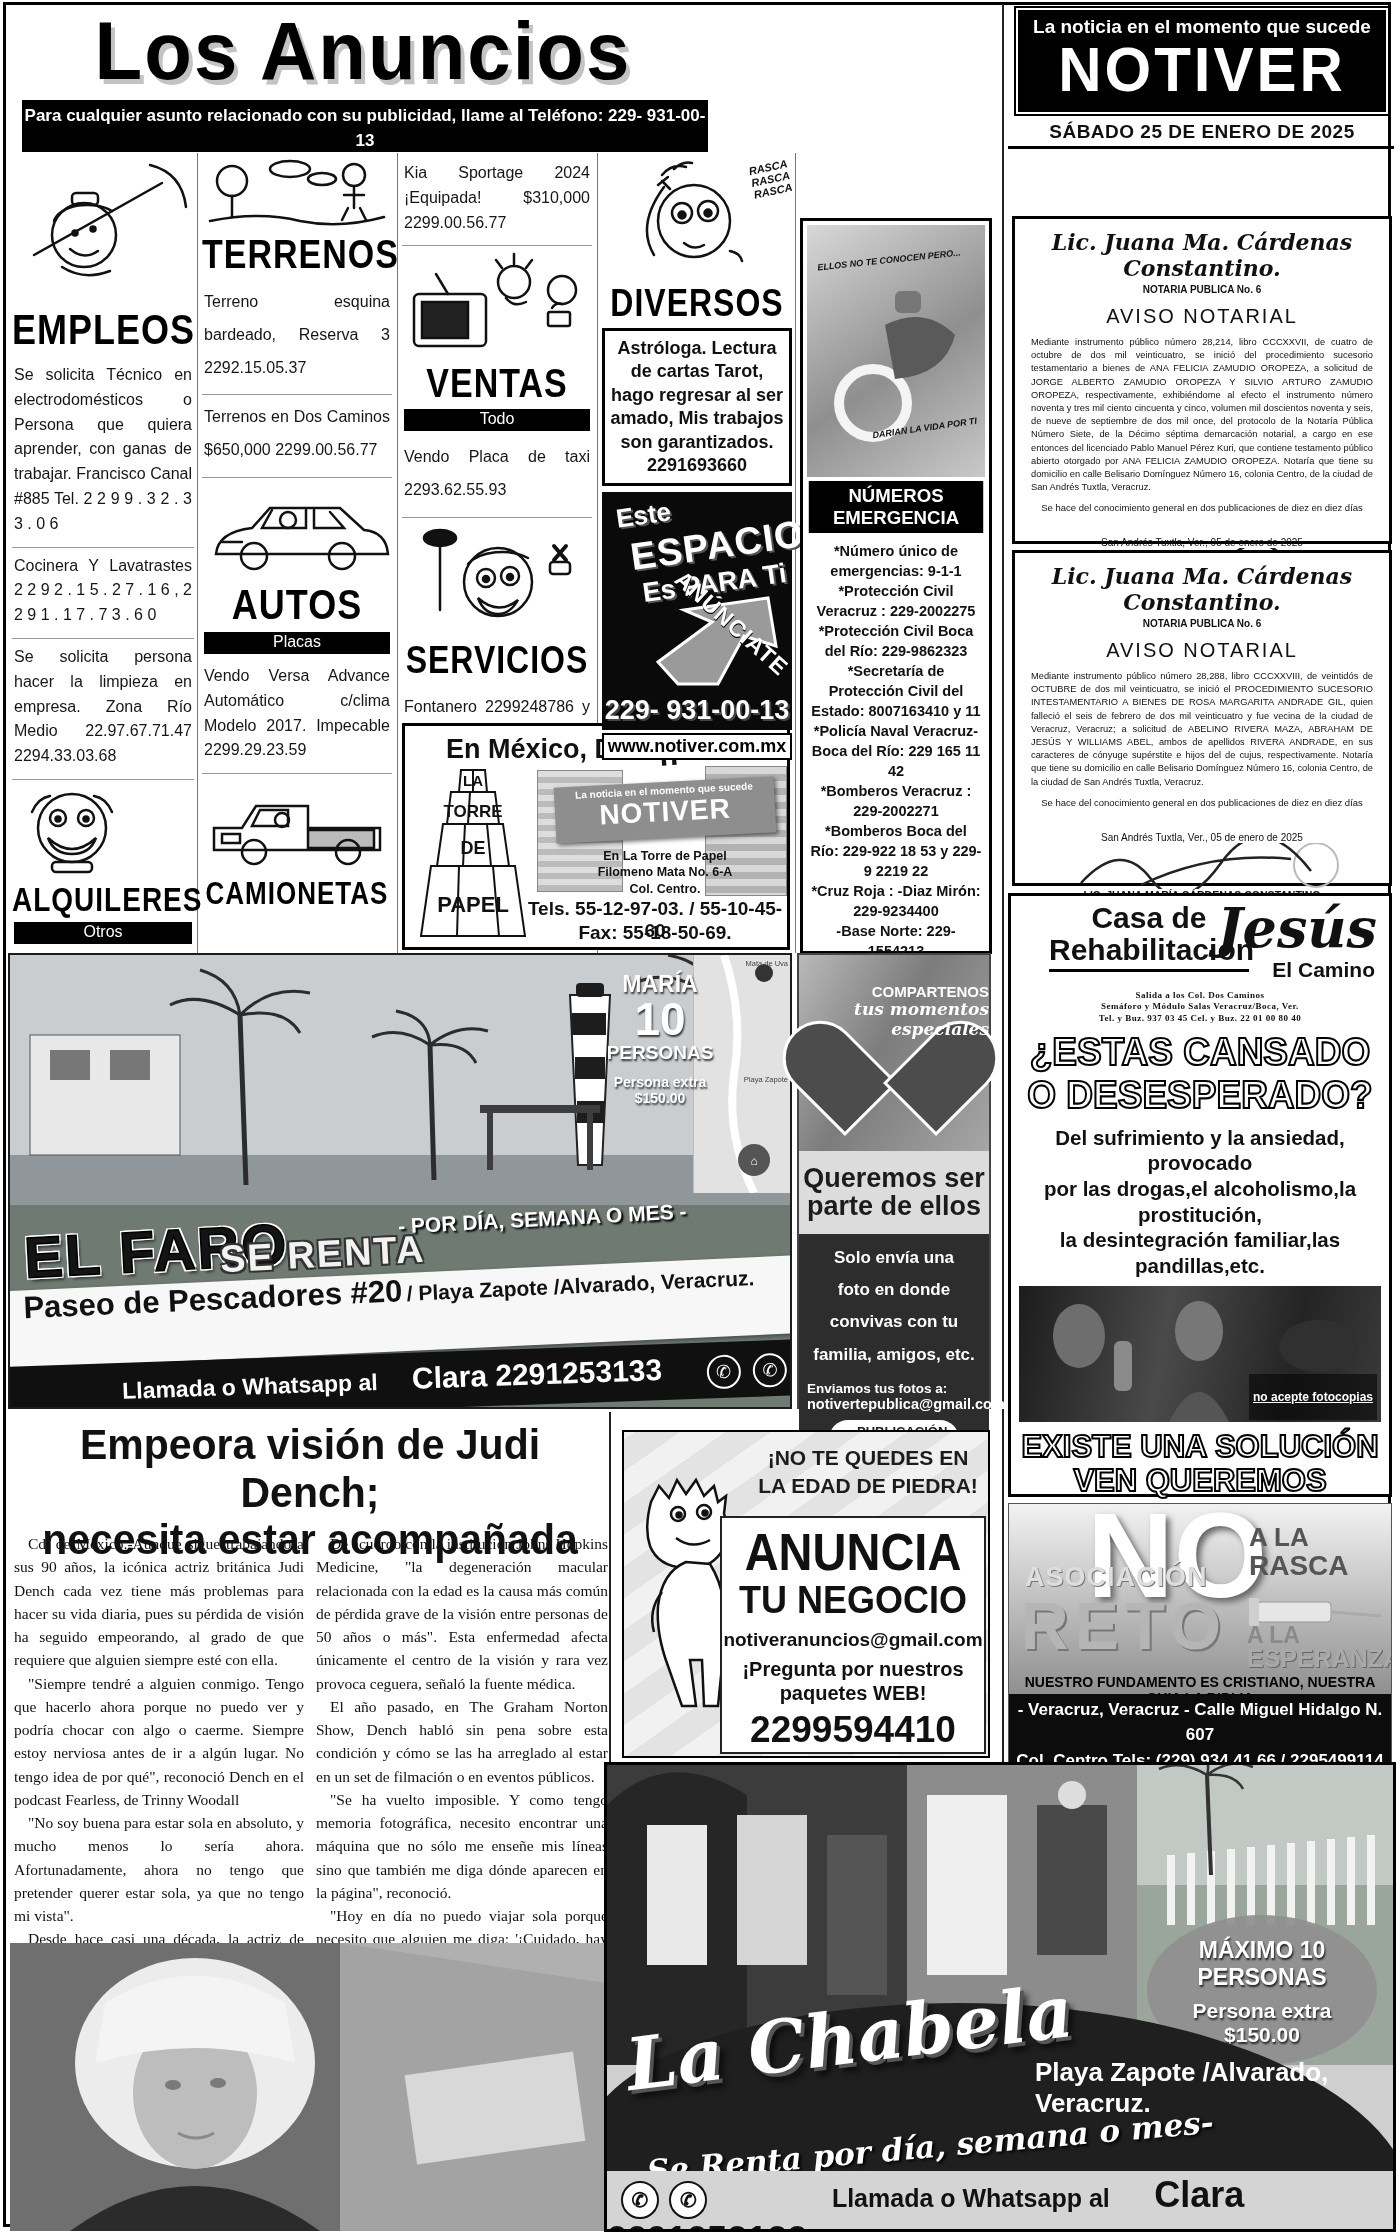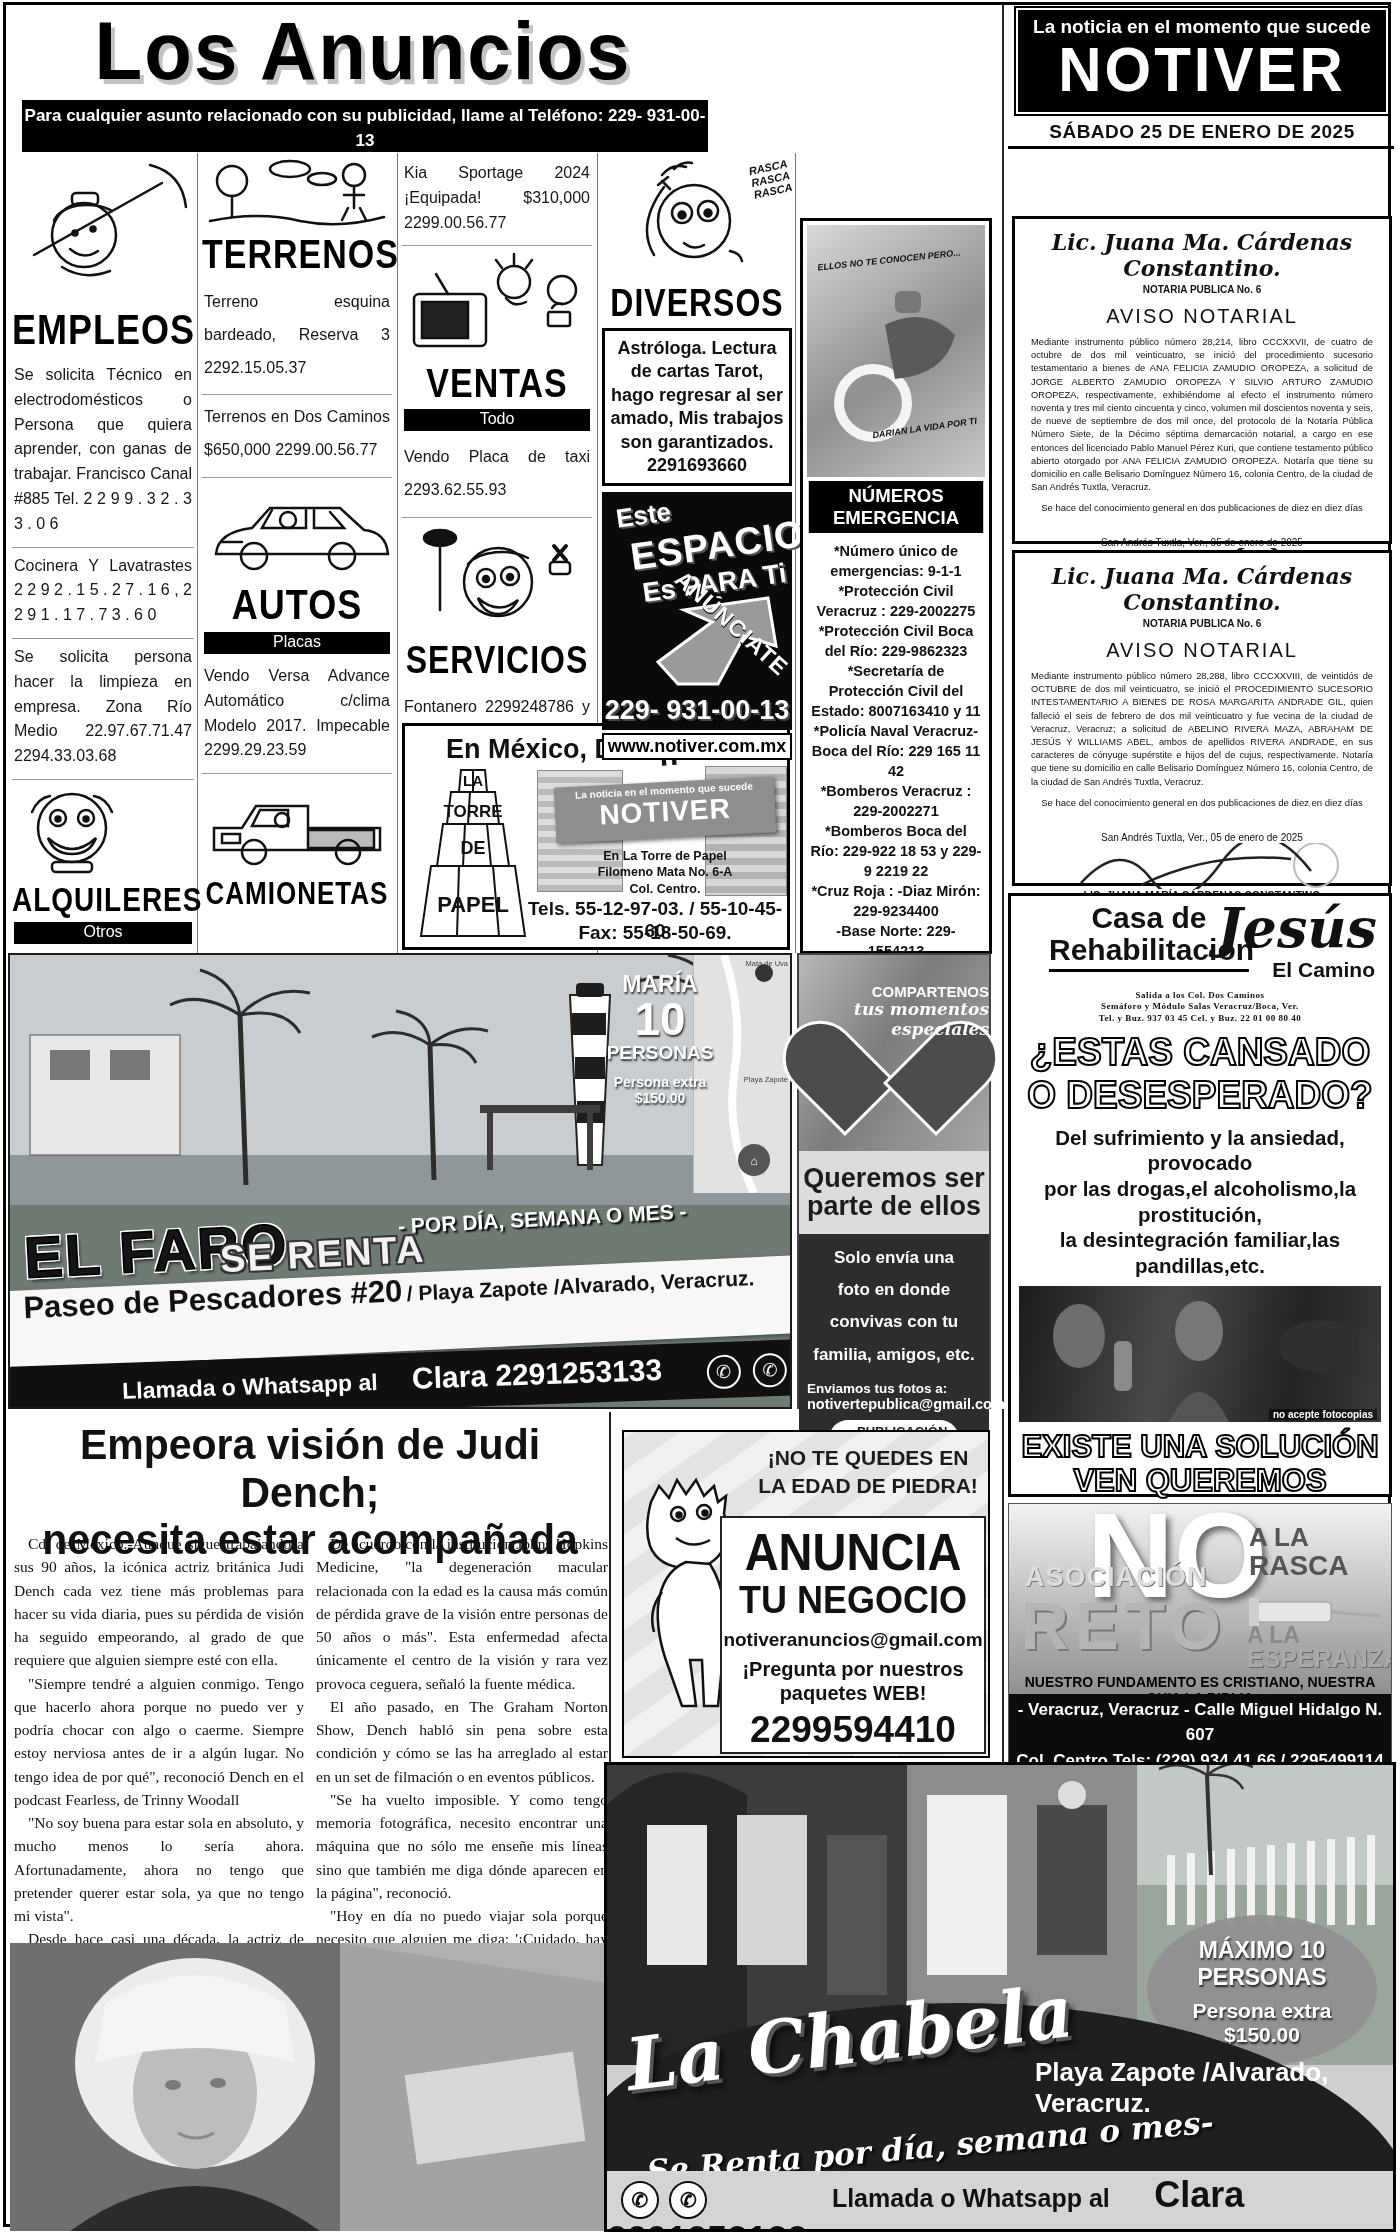--- a/index.html
+++ b/index.html
@@ -475,21 +475,21 @@
       <div>la desintegración familiar,las pandillas,etc.</div>
     </div>
     <div style="position:relative;height:136px;margin-top:8px;background:linear-gradient(100deg,#1c1c1c,#4a4a4a 40%,#242424 75%,#3a3a3a);">
       <svg width="368" height="136" viewBox="0 0 368 136">
         <ellipse cx="60" cy="50" rx="26" ry="32" fill="#6e6e6e"></ellipse>
         <rect x="95" y="55" width="18" height="50" rx="6" fill="#8a8a8a"></rect>
         <ellipse cx="180" cy="45" rx="24" ry="30" fill="#777"></ellipse>
         <path d="M150 136 q30 -60 60 0" fill="#555"></path>
         <ellipse cx="300" cy="60" rx="40" ry="26" fill="#303030"></ellipse>
       </svg>
-      <div class="abs" style="right:4px;bottom:2px;color:#fff;font-weight:900;font-size:10px;background:#0008;padding:0 4px;">no acepte fotocopias</div>
+      <div class="abs" style="right:4px;bottom:2px;color:#fff;font-weight:900;font-size:12px;background:#0008;padding:16px 4px;text-decoration:underline;">no acepte fotocopias</div>
     </div>
     <div class="bigoutline" style="font-size:31px;line-height:1.1;margin-top:8px;">
       <div>EXISTE UNA SOLUCIÓN</div>
       <div>VEN QUEREMOS AYUDARTE</div>
     </div>
     <div class="bigoutline" style="font-size:42px;line-height:1.02;margin-top:6px;letter-spacing:2px;">
       <div>CRISTO ES LA</div>
       <div>RESPUESTA</div>
     </div>
   </div>

